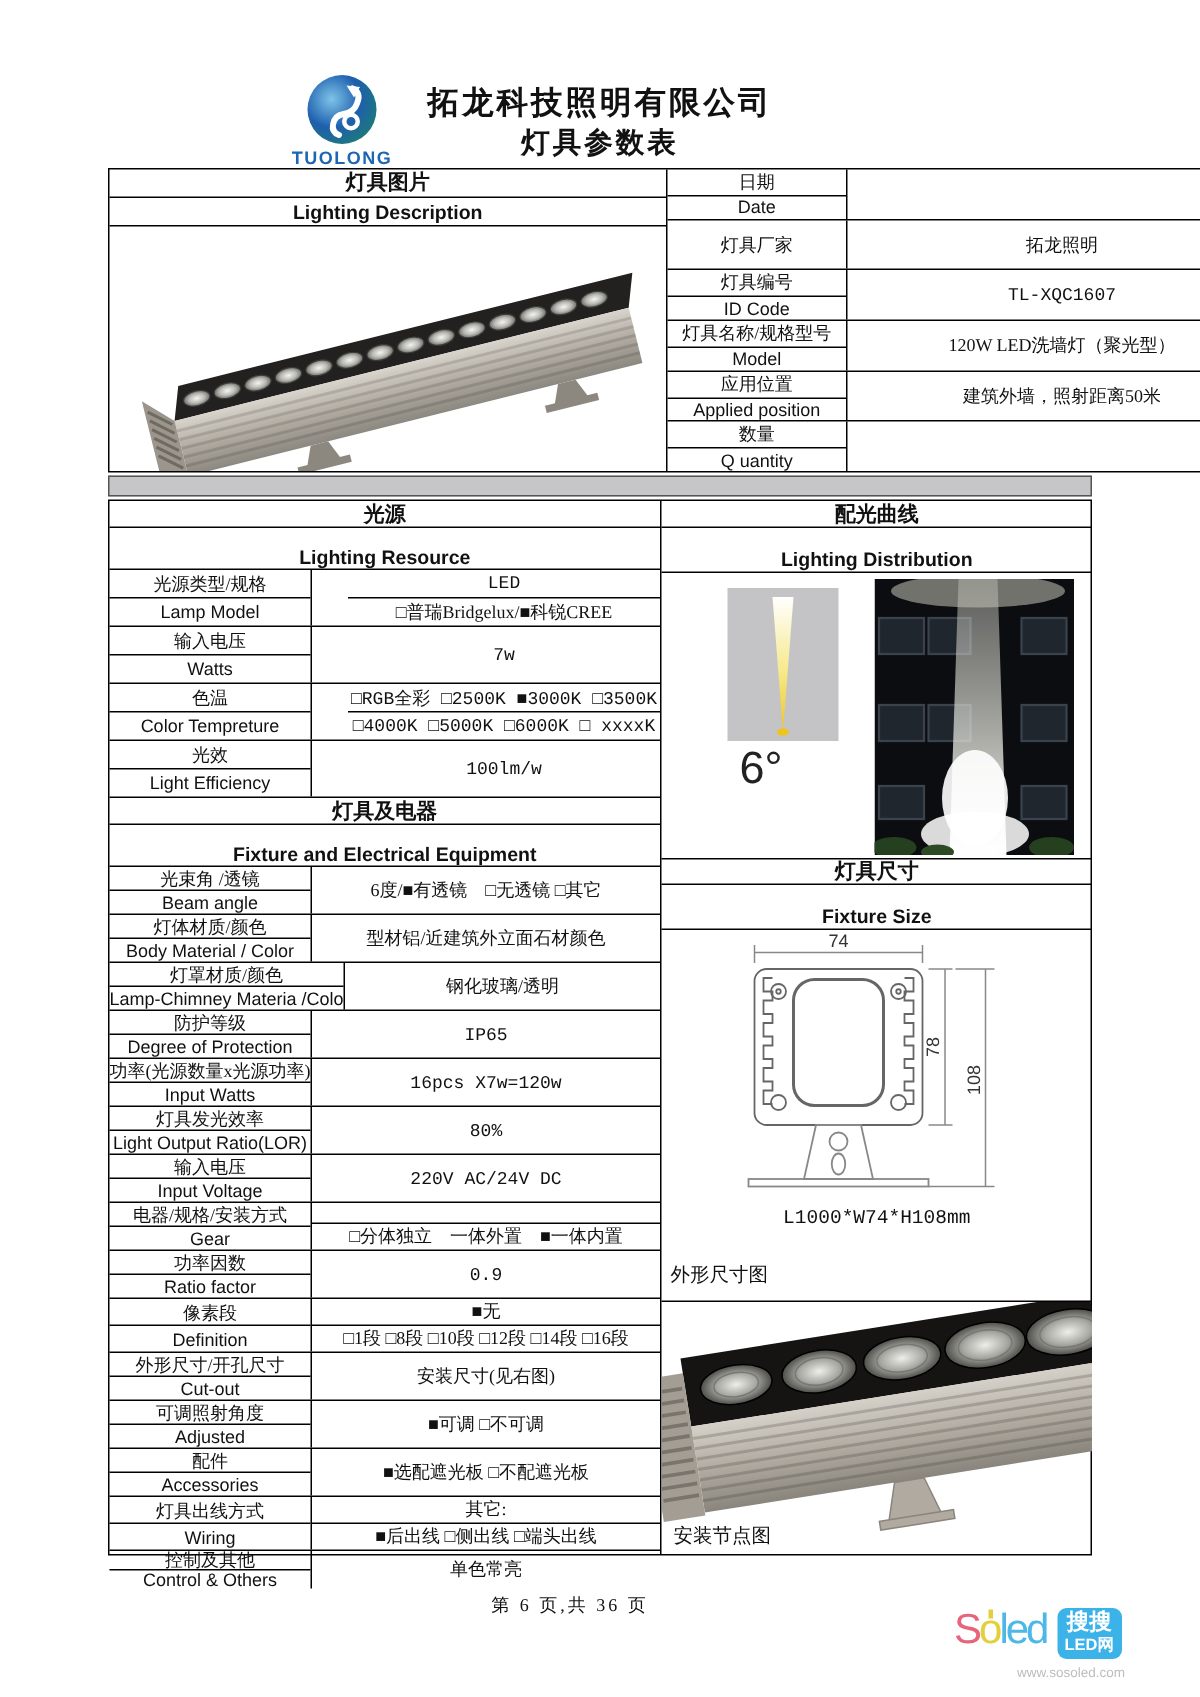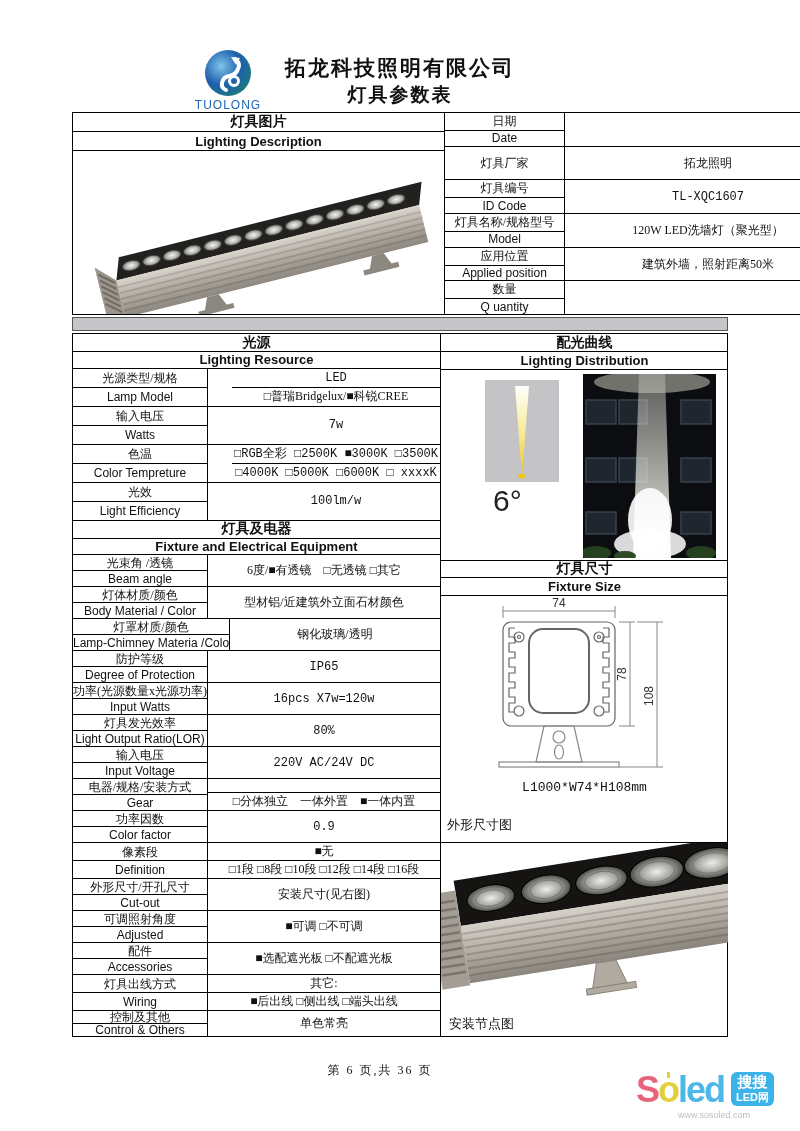--- a/index.html
+++ b/index.html
@@ -8,21 +8,21 @@
   *{box-sizing:border-box;}
   .sans{font-family:Liberation Mono, monospace;}
   .mono{font-family:"Liberation Mono","DejaVu Sans Mono",monospace;}
   .sm{font-size:10px;}
 
   
   .logo{position:absolute;left:183px;top:50px;width:90px;text-align:center;}
   .logo-globe{width:46px;height:46px;border-radius:50%;margin:0 auto;
       background:radial-gradient(circle at 35% 35%,#7ec4e8 0%,#1e5fae 45%,#1c8a59 100%);position:relative;}
   .logo-globe svg{position:absolute;left:0;top:0;}
-  .logo-text{margin-top:2px;font-family:"Liberation Sans",sans-serif;font-weight:normal;
+  .logo-text{margin-top:2px;font-family:"Liberation Sans",sans-serif;font-weight:bold;
       font-size:12px;color:#1b66b5;letter-spacing:1px;}
   .title-zh{position:absolute;left:250px;top:54px;width:300px;text-align:center;
       font-size:21px;font-weight:bold;letter-spacing:2px;}
   .title-doc{position:absolute;left:250px;top:82px;width:300px;text-align:center;
       font-size:19px;font-weight:bold;letter-spacing:2px;}
 
   
   .frame1{position:absolute;left:72px;top:112px;width:780px;height:203px;border:1px solid #000;display:flex;}
   .f1-left{flex:0 0 371px;border-right:1px solid #000;display:flex;flex-direction:column;}
   .f1-h1{height:19px;border-bottom:1px solid #000;display:flex;align-items:center;justify-content:center;
@@ -41,21 +41,21 @@
   .glbl.single .gzh{border-bottom:none;}
   .gval{flex:1;display:flex;align-items:center;justify-content:center;font-size:12px;text-align:center;padding:0 2px;}
 
   .graybar{position:absolute;left:72px;top:317px;width:656px;height:14px;background:#c6c6c9;border:1px solid #555;}
 
   
   .frame2{position:absolute;left:72px;top:333px;width:656px;height:704px;border:1px solid #000;display:flex;}
   .f2l{flex:0 0 368px;border-right:1px solid #000;display:flex;flex-direction:column;}
   .sech{display:flex;align-items:center;justify-content:center;font-weight:bold;border-bottom:1px solid #000;}
   .sech.zh{height:18px;font-size:14px;}
-  .sech.en{height:18px;font-family:"Liberation Sans",sans-serif;font-size:13px;}
+  .sech.en{height:18px;font-family:"Liberation Sans",sans-serif;font-size:13px;margin-top:12px;}
   .srow{display:flex;border-bottom:1px solid #000;}
   .srow.h38{flex:0 0 38px;gap:24px;}
   .srow.h32{flex:0 0 32px;}
   .srow.fill{flex:1;border-bottom:none;}
   .lbl{flex:0 0 135px;border-right:1px solid #000;display:flex;flex-direction:column;}
   .lzh{flex:1;border-bottom:1px solid #000;display:flex;align-items:center;justify-content:center;
       font-size:12px;line-height:1;white-space:nowrap;overflow:hidden;}
   .len{flex:1;display:flex;align-items:center;justify-content:center;
       font-family:"Liberation Sans",sans-serif;font-size:12px;line-height:1;white-space:nowrap;overflow:hidden;}
   .val{flex:1;display:flex;align-items:center;justify-content:center;font-size:12px;text-align:center;padding:0 2px;}
@@ -75,21 +75,21 @@
   .dimtext{position:absolute;left:0;right:0;top:184px;text-align:center;
       font-family:"Liberation Mono","DejaVu Sans Mono",monospace;font-size:13px;}
   .drawcap{position:absolute;left:6px;bottom:8px;font-size:13px;}
   .install{position:relative;flex:1;overflow:hidden;}
   .installcap{position:absolute;left:6px;bottom:3px;font-size:13px;background:rgba(255,255,255,.75);padding:0 2px;}
 
   
   .pagenum{position:absolute;left:250px;top:1062px;width:260px;text-align:center;
       font-size:12px;letter-spacing:2px;}
   .soled{position:absolute;right:14px;top:1072px;width:150px;height:52px;}
-  .soled .word{font-family:"Liberation Sans",sans-serif;font-weight:bold;font-size:36px;
+  .soled .word{font-family:"Liberation Sans",sans-serif;font-weight:normal;font-size:28px;
       letter-spacing:-2px;line-height:1;}
   .soled .s{color:#e8637c;}
   .soled .o{color:#e3cf3d;position:relative;}
   .soled .o::after{content:"";position:absolute;left:45%;top:3px;width:3px;height:6px;background:#e3cf3d;}
   .soled .led{color:#4db8e8;}
   .soled .badge{display:inline-block;vertical-align:top;margin-left:3px;background:#3cb3e8;color:#fff;
       border-radius:6px;padding:2px 5px 3px 5px;text-align:center;
       font-family:"Liberation Sans",sans-serif;font-weight:bold;line-height:1.1;}
   .soled .badge .l1{font-size:15px;}
   .soled .badge .l2{font-size:11px;}
@@ -307,21 +307,21 @@
           <div class="len">Gear</div>
           </div>
         <div class="vwrap">
             <div class="vv"></div>
           <div class="vv">□分体独立　一体外置　■一体内置</div>
           </div>
       </div>
       <div class="srow h32">
         <div class="lbl">
             <div class="lzh">功率因数</div>
-          <div class="len mono">Color factor</div>
+          <div class="len mono">Ratio factor</div>
           </div>
         <div class="val mono">0.9</div>
       </div>
       <div class="srow h32">
         <div class="lbl">
             <div class="lzh">像素段</div>
           <div class="len mono">Definition</div>
           </div>
         <div class="vwrap">
             <div class="vv">■无</div>

